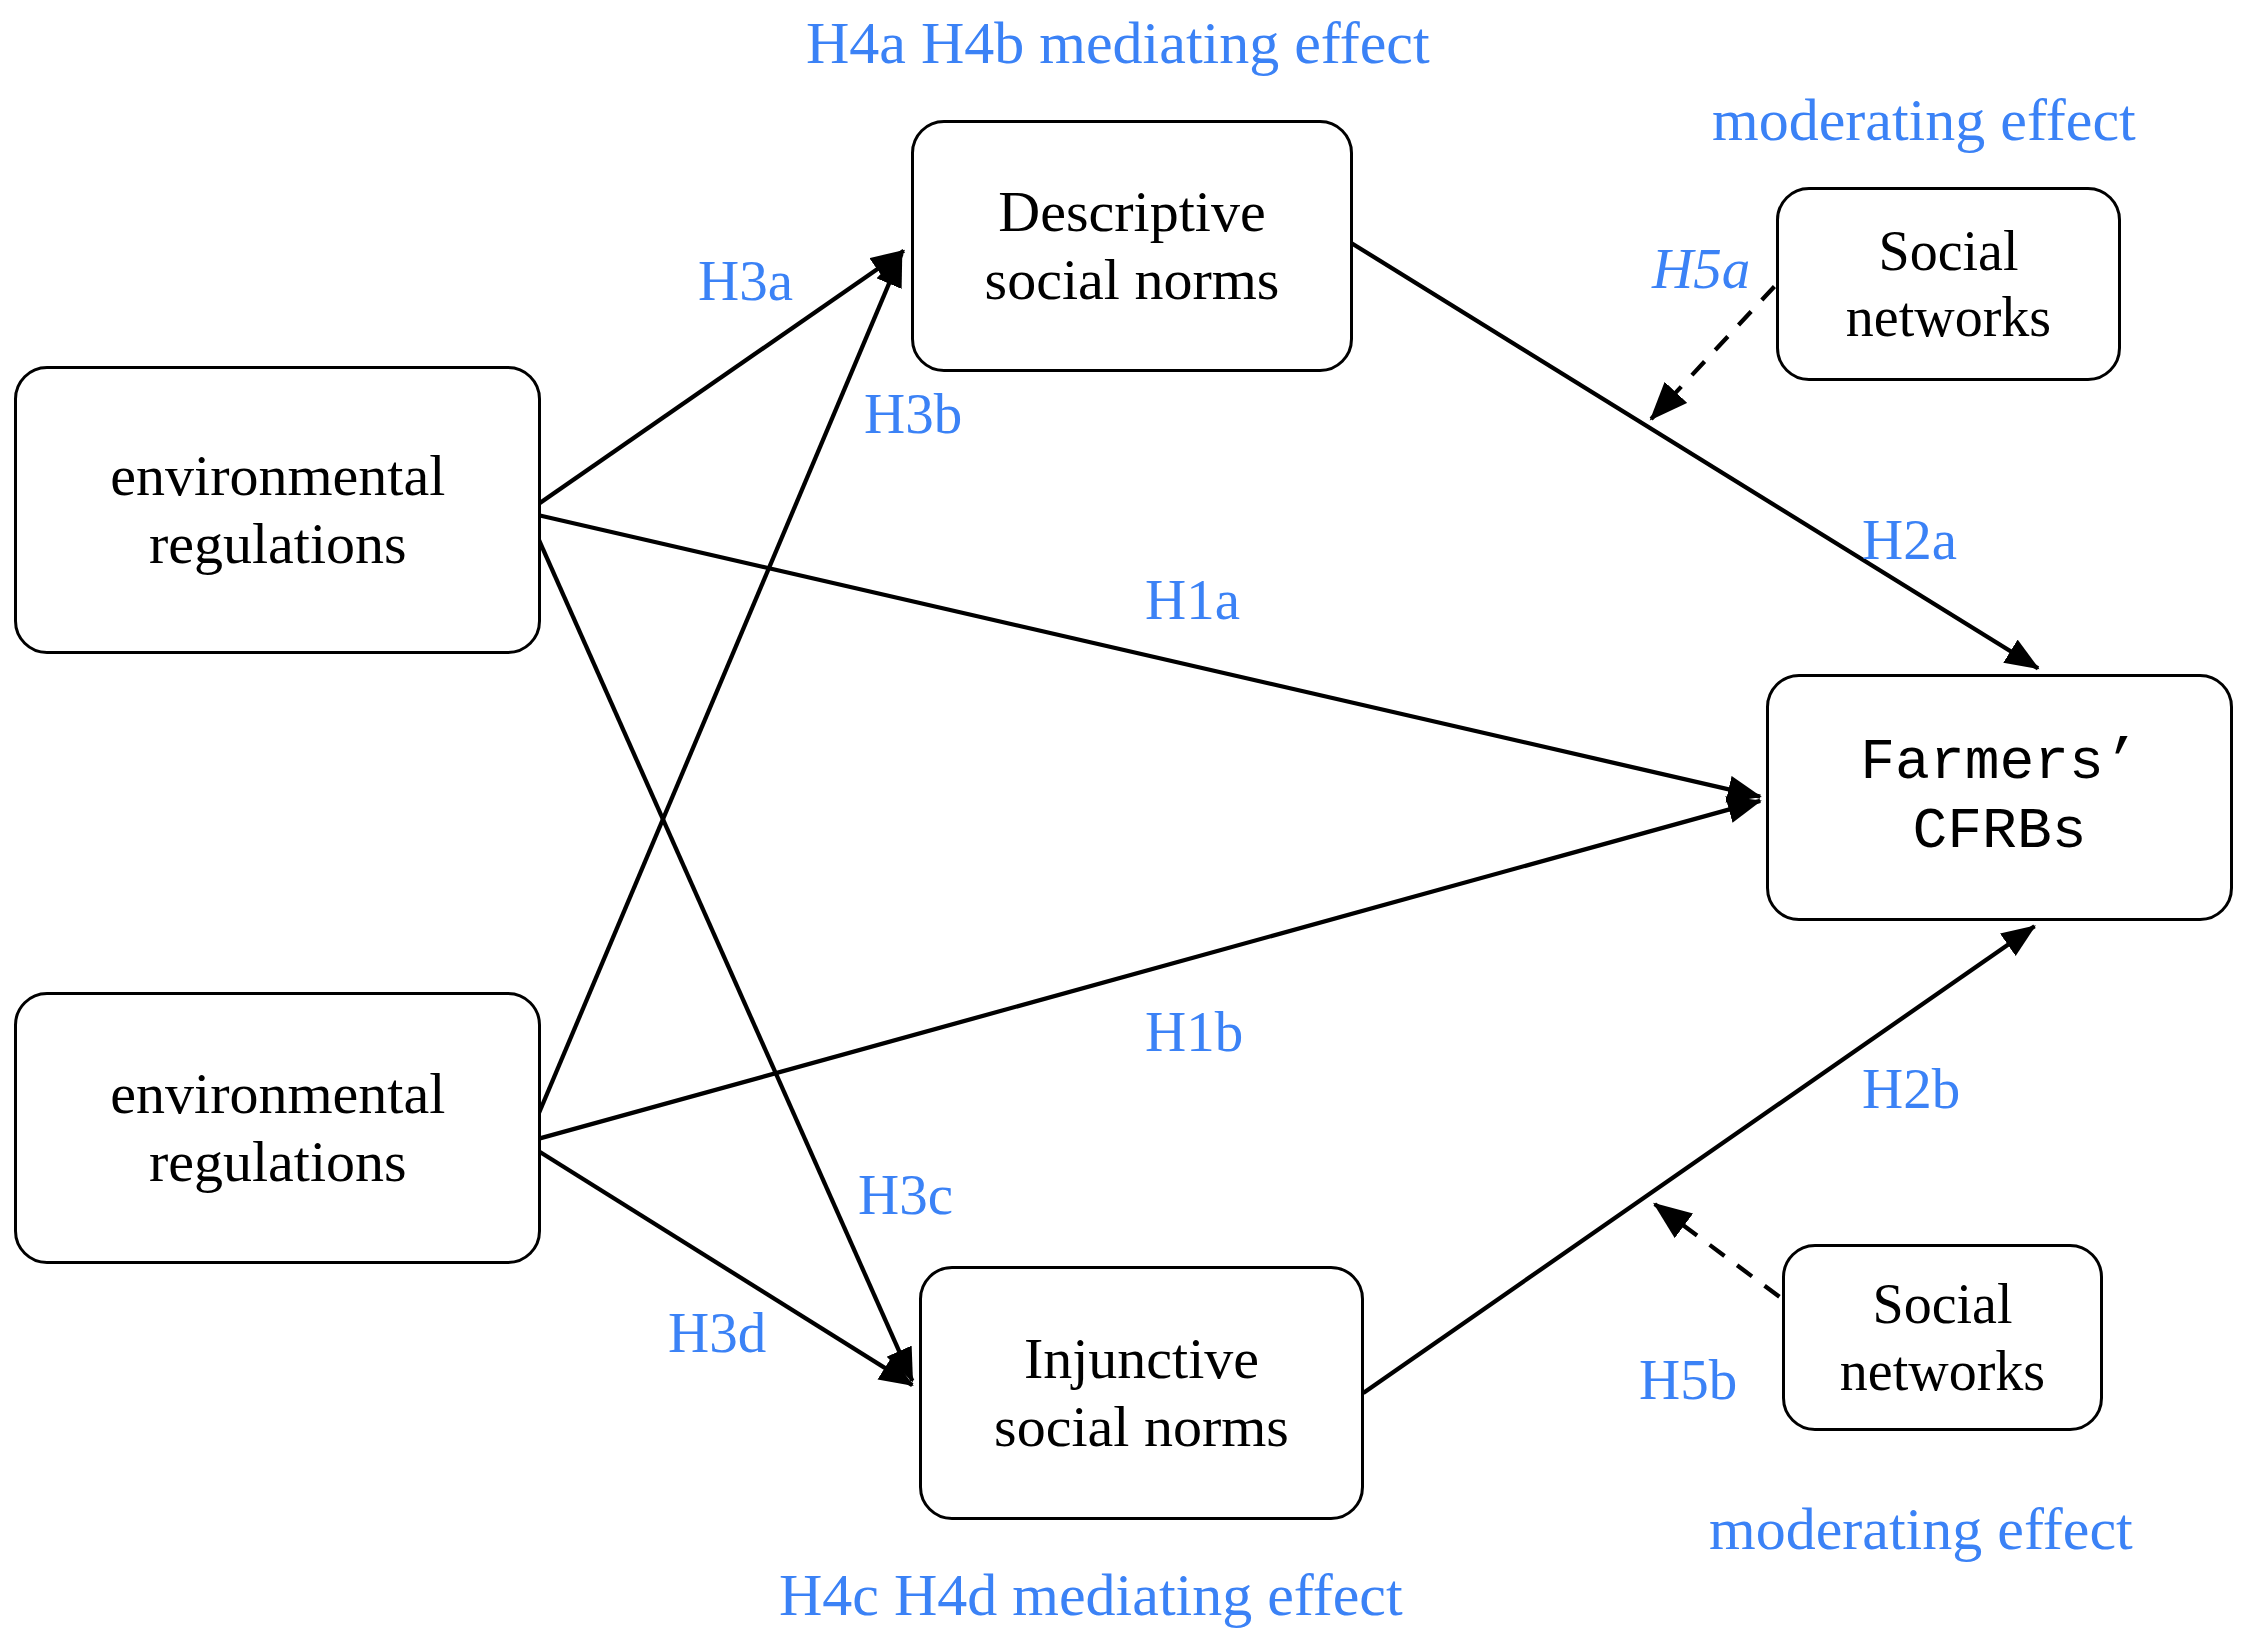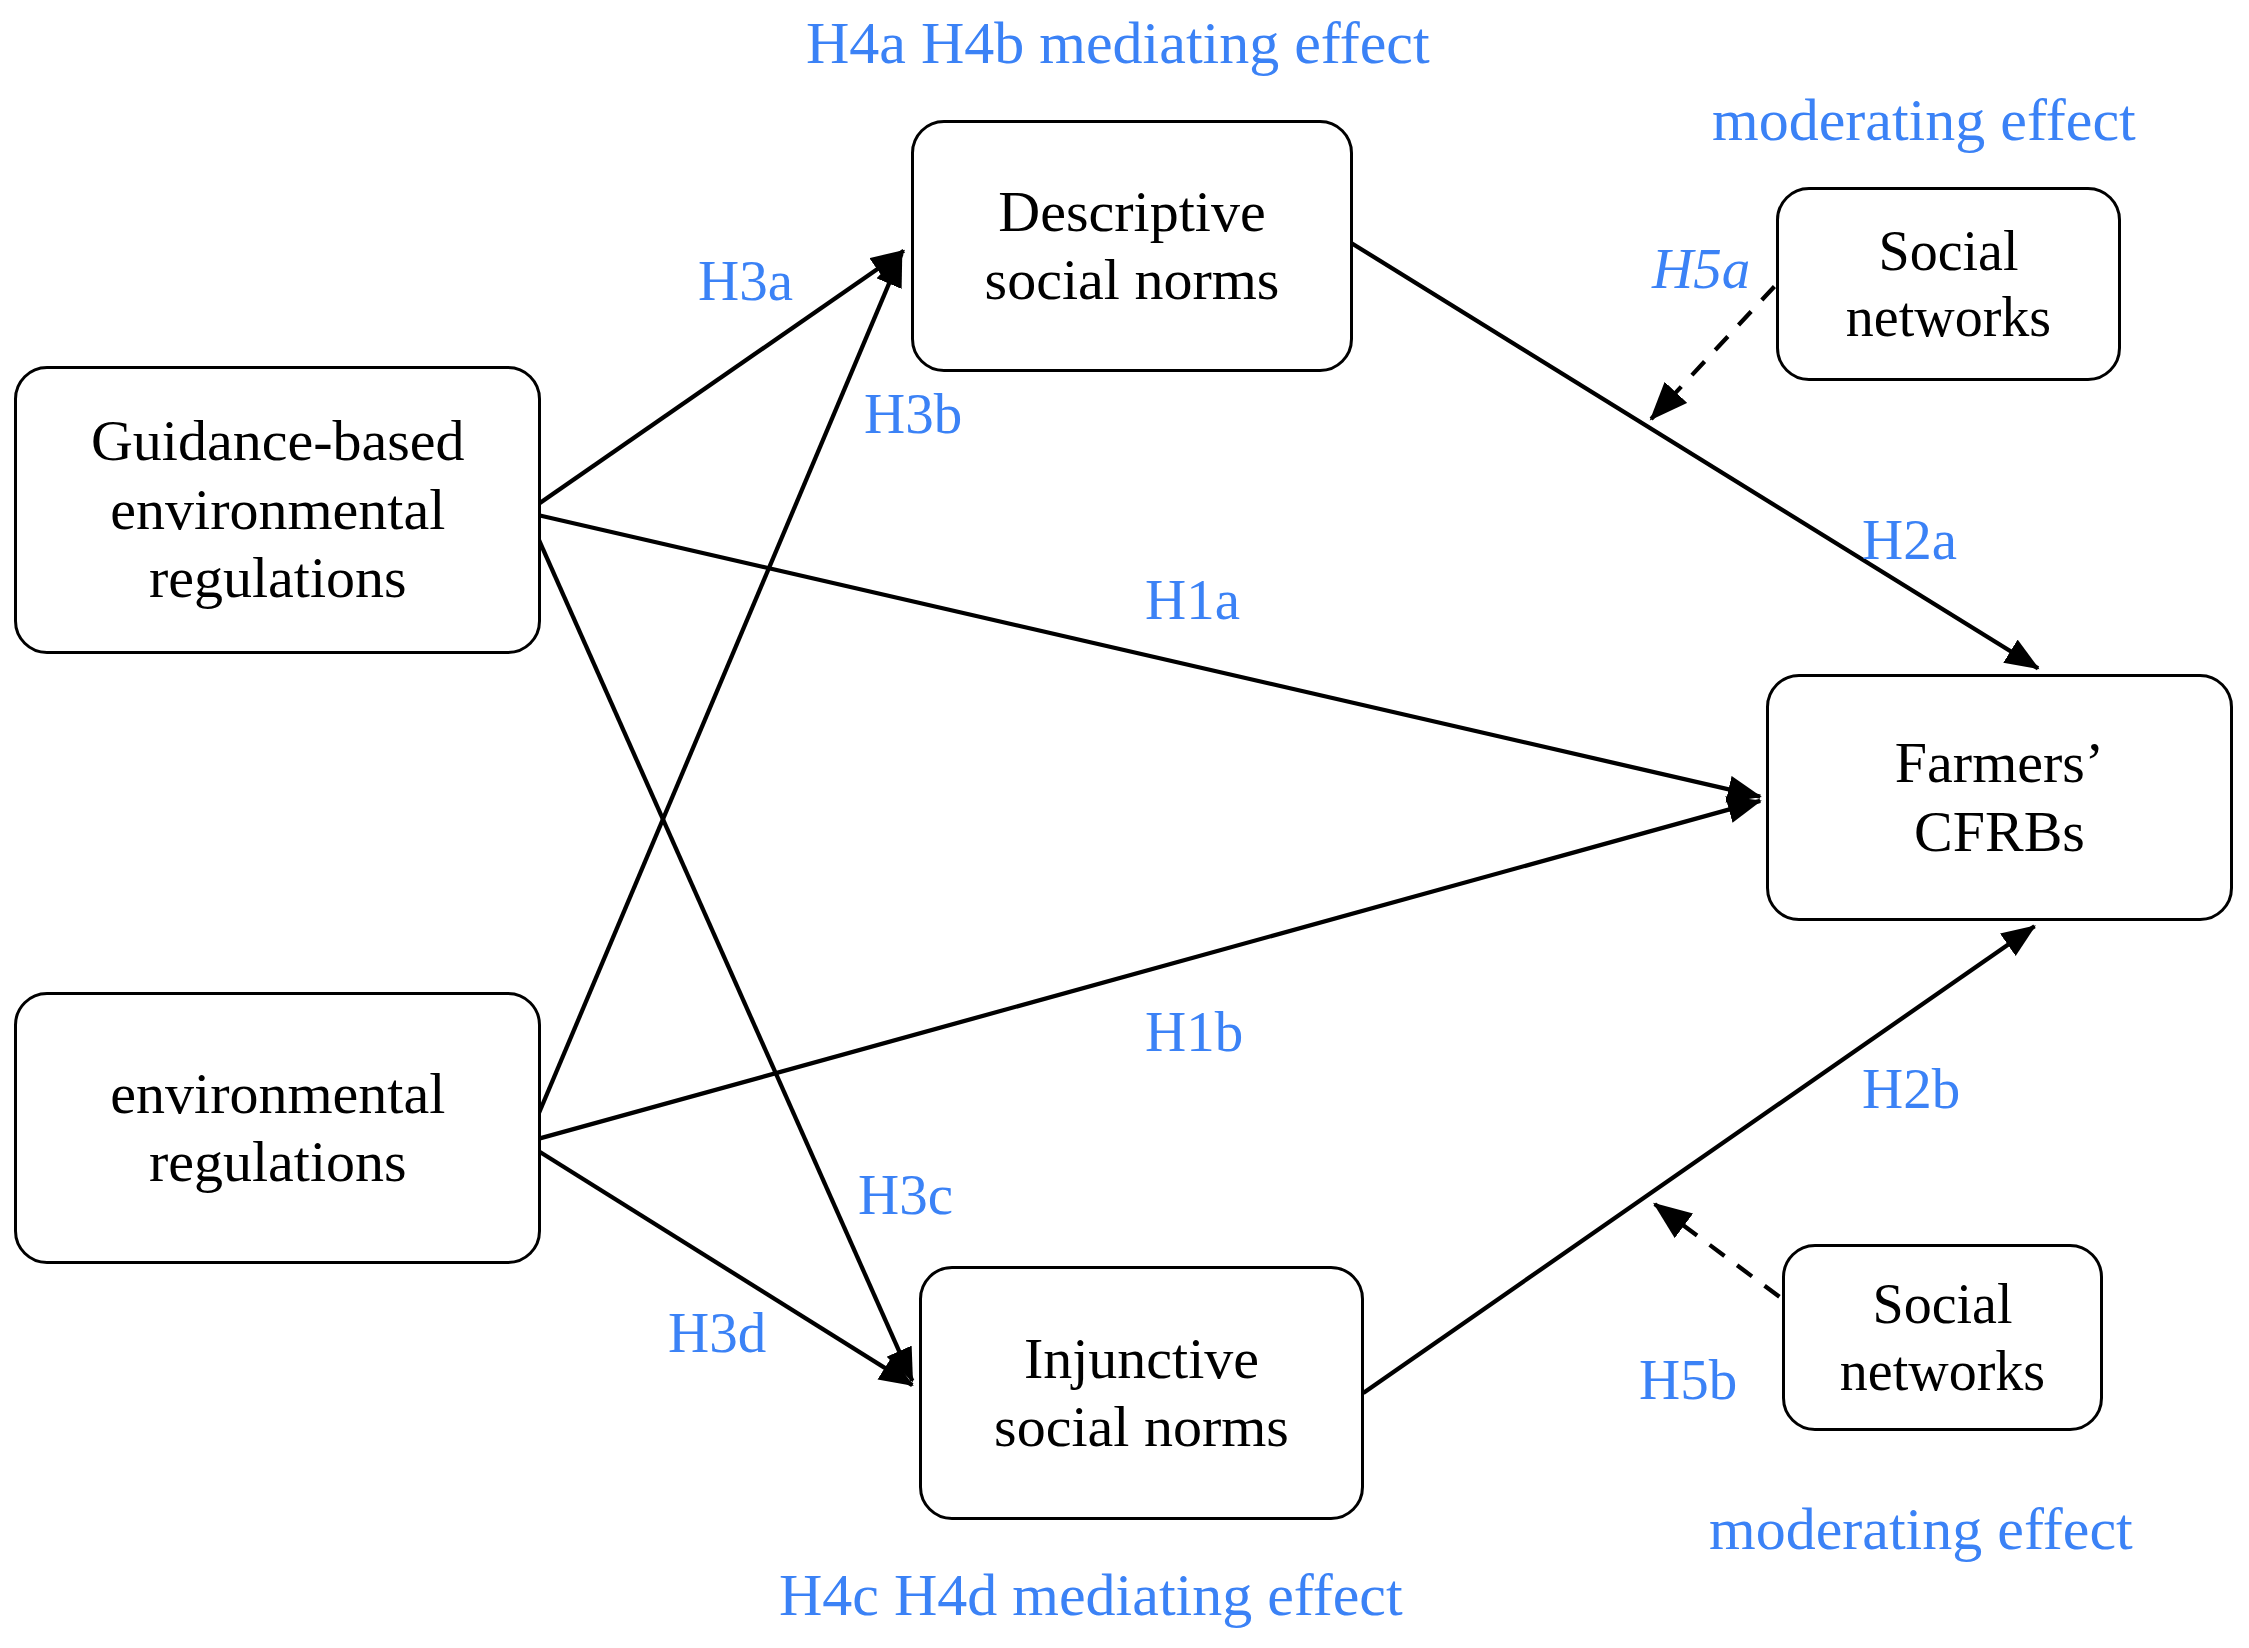--- a/index.html
+++ b/index.html
@@ -35,21 +35,21 @@
     white-space:nowrap;
     z-index:4;
   }
   .lbl-h{font-size:57px;}
   .lbl-cap{font-size:60px;}
   
   #node-guidance   {left:14.3px;  top:366px;  width:527px; height:288px;}
   #node-incentive  {left:14.3px;  top:992px; width:527px; height:272px;}
   #node-descriptive{left:911px;top:120px;  width:442px; height:252px;}
   #node-injunctive {left:919px;top:1266px; width:445px; height:254px;}
-  #node-cfrb       {left:1766px;top:674px;  width:467px; height:247px;}
+  #node-cfrb       {left:1766px;top:674px;  width:467px; height:247px;font-family:Liberation Mono, monospace;}
   #node-sn-top     {left:1776px;top:187px;  width:345px; height:194px;}
   #node-sn-bottom  {left:1782px;top:1244px; width:321px; height:187px;}
   
   #lbl-top-mediating   {left:806px;top:8.6px;}
   #lbl-top-moderating  {left:1712px;top:86px;}
   #lbl-h3a             {left:698px; top:248px;}
   #lbl-h3b             {left:864px;top:381px;}
   #lbl-h5a             {left:1652px;top:236px;font-style:italic;}
   #lbl-h2a             {left:1862px;top:507px;}
   #lbl-h1a             {left:1145px;top:567px;}
@@ -98,21 +98,20 @@
     <g fill="none" stroke="#000000" stroke-width="6" stroke-dasharray="26 22" stroke-linecap="butt">
 
       <line x1="2490" y1="402" x2="2317" y2="588" marker-end="url(#ahd)"></line>
 
       <line x1="2497" y1="1820" x2="2322" y2="1690" marker-end="url(#ahd)"></line>
     </g>
   </svg>
 
   <div class="node node-lg" id="node-guidance">
     <div>
-      <span>Guidance-based</span>
       <span>environmental</span>
       <span>regulations</span>
     </div>
   </div>
 
   <div class="node node-lg" id="node-incentive">
     <div>
       <span>environmental</span>
       <span>regulations</span>
     </div>

